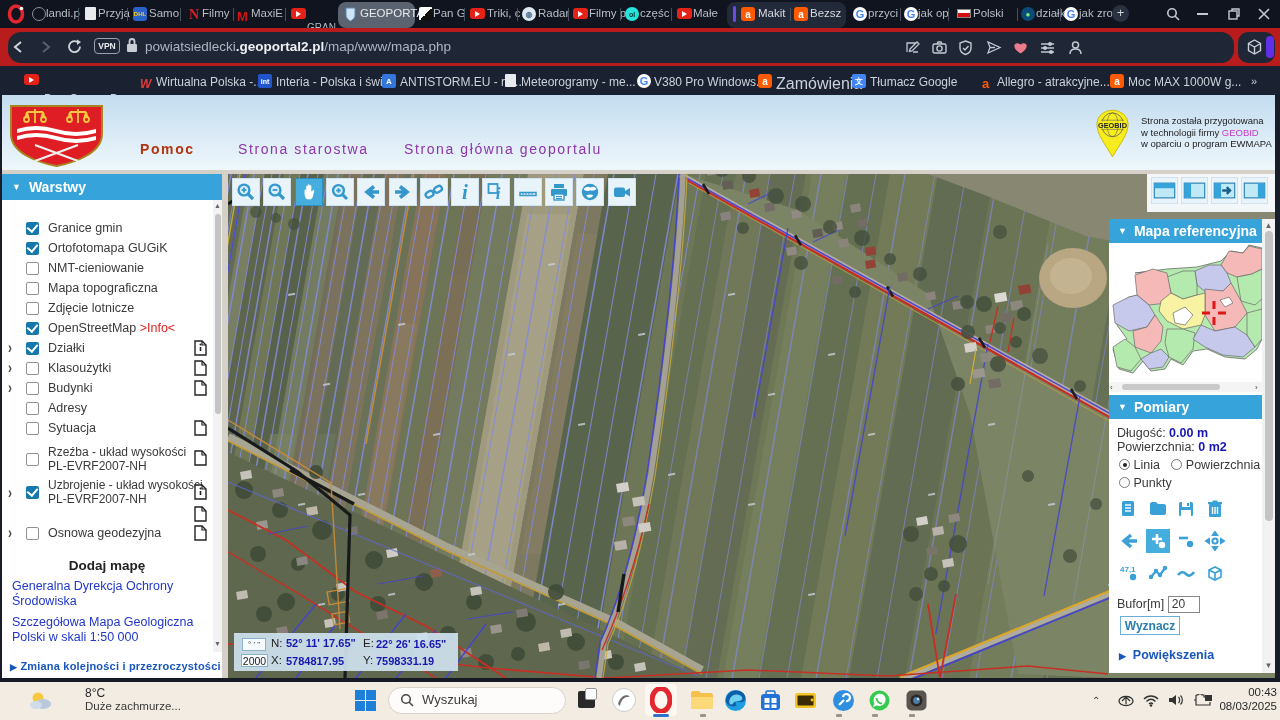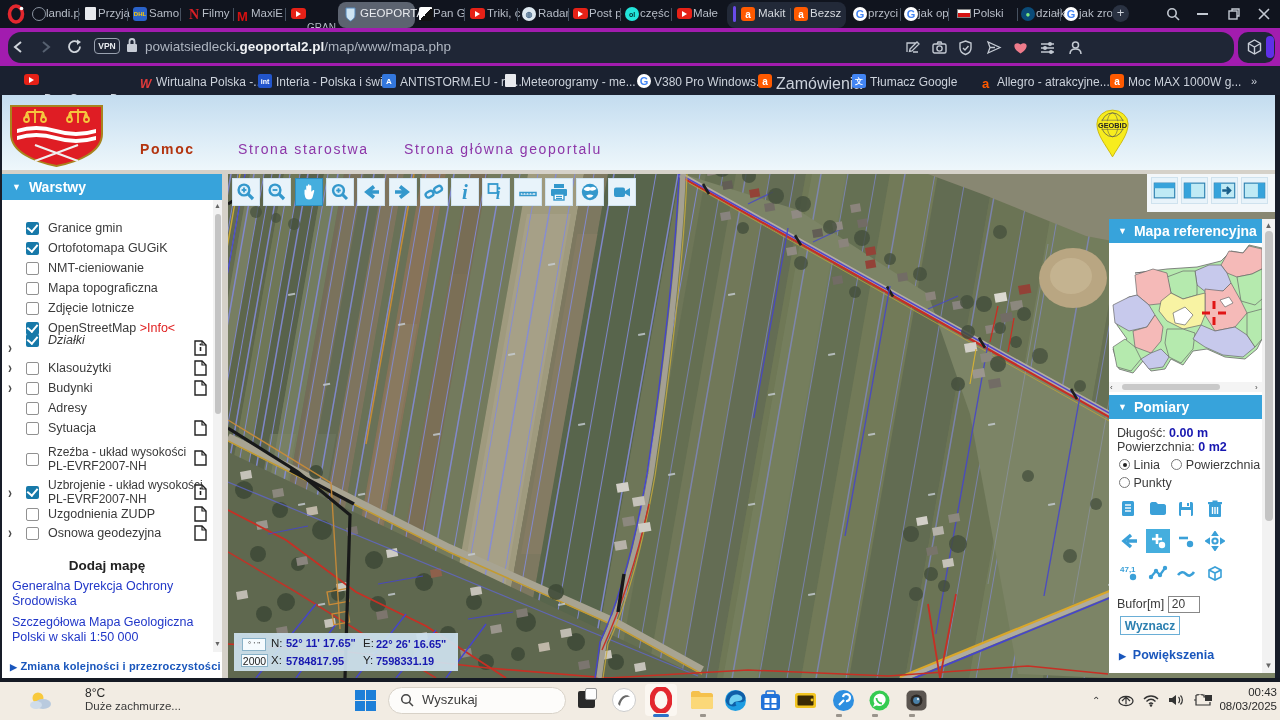--- a/index.html
+++ b/index.html
@@ -1,19 +1,19 @@
 <!DOCTYPE html>
 <html><head><meta charset="utf-8"><style>
 
 *{margin:0;padding:0;box-sizing:border-box;}
 html,body{width:1280px;height:720px;overflow:hidden;font-family:"Liberation Sans",sans-serif;background:#10141e;}
 .abs{position:absolute;}
 #tabbar{position:absolute;left:0;top:0;width:1280px;height:28px;background:#10141e;}
 .tabsep{position:absolute;top:8px;width:1px;height:13px;background:#465160;}
-#addrbar{position:absolute;left:0;top:28px;width:1280px;height:38px;background:#a21caf;}
+#addrbar{position:absolute;left:0;top:28px;width:1280px;height:38px;background:#b91c1c;}
 #urlfield{position:absolute;left:8px;top:4px;width:1226px;height:31px;background:#1f2636;border-radius:13px;}
 #sideext{position:absolute;left:1238px;top:4px;width:37px;height:31px;background:#1f2636;border-radius:10px;}
 #bookbar{position:absolute;left:0;top:66px;width:1280px;height:29px;background:#1a2130;}
 #page{position:absolute;left:0;top:95px;width:1280px;height:583px;background:#d5d1c9;}
 #pheader{position:absolute;left:0;top:0;width:1280px;height:75px;background:linear-gradient(180deg,#c3dcef 0%,#d9eaf6 50%,#eef7fb 100%);}
 #ptitle{position:absolute;left:142px;top:12px;font-family:"Liberation Serif",serif;font-style:italic;font-weight:bold;font-size:34px;color:#0d0d0d;letter-spacing:2.6px;}
 .plink{position:absolute;top:46px;font-size:14px;text-decoration:none;letter-spacing:1.6px;}
 #gtext{position:absolute;left:1141px;top:20px;font-size:9.5px;color:#1c1c1c;line-height:11.5px;white-space:nowrap;}
 #lpanel{position:absolute;left:2px;top:79px;width:220px;height:504px;background:#fff;}
 .bluehead{background:#37a3db;color:#fff;font-weight:bold;font-size:14px;display:flex;align-items:center;}
@@ -84,21 +84,21 @@
         <span style="color:#4a6a8a;font-size:8px;">◍</span>
       </div>
     </div>
     <div class="abs" style="left:538px;top:7px;font-size:11.5px;color:#b7bdc7;">Radar</div>
     <div class="tabsep" style="left:568px;"></div>
     <div class="abs" style="left:573px;top:8px;">
       <div style="width:15px;height:11px;border-radius:3px;background:#e62117;display:flex;align-items:center;justify-content:center;">
         <div style="width:0;height:0;border-left:5px solid #fff;border-top:3px solid transparent;border-bottom:3px solid transparent;"></div>
       </div>
     </div>
-    <div class="abs" style="left:589px;top:7px;font-size:11.5px;color:#b7bdc7;">Post p</div>
+    <div class="abs" style="left:589px;top:7px;font-size:11.5px;color:#b7bdc7;">Filmy p</div>
     <div class="tabsep" style="left:620px;"></div>
     <div class="abs" style="left:625px;top:7px;">
       <div style="width:14px;height:14px;border-radius:50%;background:#23e5db;display:flex;align-items:center;justify-content:center;font-size:9px;font-weight:bold;">
         <span style="color:#002f34;font-size:7px;">ol</span>
       </div>
     </div>
     <div class="abs" style="left:640px;top:7px;font-size:11.5px;color:#b7bdc7;">częśc</div>
     <div class="tabsep" style="left:671px;"></div>
     <div class="abs" style="left:677px;top:8px;">
       <div style="width:15px;height:11px;border-radius:3px;background:#e62117;display:flex;align-items:center;justify-content:center;">
@@ -603,20 +603,21 @@
       <a class="plink" style="left:238px;color:#8d36a8;">Strona starostwa</a>
       <a class="plink" style="left:404px;color:#8d36a8;">Strona główna geoportalu</a>
       <svg class="abs" style="left:1096px;top:14px;" width="33" height="49" viewBox="0 0 36 53">
 <path d="M18 52 C10 38 1 28 1 16 A17 15 0 0 1 35 16 C35 28 26 38 18 52 Z" fill="#f7ec1e" stroke="#c9b50a" stroke-width="1"></path>
 <ellipse cx="18" cy="17" rx="12" ry="13" fill="none" stroke="#555" stroke-width="0.8"></ellipse>
 <ellipse cx="18" cy="17" rx="6" ry="13" fill="none" stroke="#555" stroke-width="0.6"></ellipse>
 <path d="M6 12 L30 12 M5 17 L31 17 M6 22 L30 22" stroke="#555" stroke-width="0.6"></path>
 <rect x="4" y="13" width="28" height="8" fill="#f7ec1e" opacity="0.85"></rect>
 <text x="18" y="20.5" text-anchor="middle" font-size="8" font-weight="bold" fill="#222">GEOBID</text>
 </svg>
+      <div id="gtext">Strona została przygotowana<br>w technologii firmy <span style="color:#c73bc7;">GEOBID</span><br>w oparciu o program EWMAPA</div>
     </div>
     <div id="lpanel">
       <div class="bluehead" style="position:absolute;left:0;top:0;width:220px;height:26px;"><span style="font-size:9px;margin:0 8px 0 10px;">▼</span>Warstwy</div>
       <div class="lrow" style="top:44px;height:20px;">
         <div style="width:24px;flex:0 0 24px;"></div>
         <div class="cbc"></div>
         <div>Granice gmin</div>
       </div>
       <div class="lrow" style="top:64px;height:20px;">
         <div style="width:24px;flex:0 0 24px;"></div>
@@ -636,21 +637,21 @@
       <div class="lrow" style="top:124px;height:20px;">
         <div style="width:24px;flex:0 0 24px;"></div>
         <div class="cb"></div>
         <div>Zdjęcie lotnicze</div>
       </div>
       <div class="lrow" style="top:144px;height:20px;">
         <div style="width:24px;flex:0 0 24px;"></div>
         <div class="cbc"></div>
         <div>OpenStreetMap <span style="color:#e02020;">&gt;Info&lt;</span></div>
       </div>
-      <div class="lrow" style="top:156px;height:20px;font-style:italic;">
+      <div class="lrow" style="top:164px;height:20px;">
         <div style="width:24px;flex:0 0 24px;"></div>
         <div class="cbc"></div>
         <div>Działki</div>
       </div>
       <div class="exp" style="top:167px;">›</div>
       <svg class="abs" style="left:192px;top:166px;" width="13" height="16" viewBox="0 0 13 16">
         <path d="M1 1 L8 1 L12 5 L12 15 L1 15 Z" fill="#fff" stroke="#222" stroke-width="1.4"></path>
         <path d="M8 1 L8 5 L12 5" fill="none" stroke="#222" stroke-width="1.2"></path>
         <line x1="6.5" y1="7" x2="6.5" y2="11" stroke="#222" stroke-width="1.6"></line>
         <circle cx="6.5" cy="4.5" r="1" fill="#222"></circle>
@@ -703,25 +704,20 @@
         <div class="cbc"></div>
         <div style="font-size:12px;line-height:14.5px;">Uzbrojenie - układ wysokości<br>PL-EVRF2007-NH</div>
       </div>
       <div class="exp" style="top:312px;">›</div>
       <svg class="abs" style="left:192px;top:310px;" width="13" height="16" viewBox="0 0 13 16">
         <path d="M1 1 L8 1 L12 5 L12 15 L1 15 Z" fill="#fff" stroke="#222" stroke-width="1.4"></path>
         <path d="M8 1 L8 5 L12 5" fill="none" stroke="#222" stroke-width="1.2"></path>
         <line x1="6.5" y1="7" x2="6.5" y2="11" stroke="#222" stroke-width="1.6"></line>
         <circle cx="6.5" cy="4.5" r="1" fill="#222"></circle>
       </svg>
-      <div class="lrow" style="top:330px;height:20px;">
-        <div style="width:24px;flex:0 0 24px;"></div>
-        <div class="cb"></div>
-        <div>Uzgodnienia ZUDP</div>
-      </div>
       <svg class="abs" style="left:192px;top:332px;" width="13" height="16" viewBox="0 0 13 16">
         <path d="M1 1 L8 1 L12 5 L12 15 L1 15 Z" fill="#fff" stroke="#222" stroke-width="1.4"></path>
         <path d="M8 1 L8 5 L12 5" fill="none" stroke="#222" stroke-width="1.2"></path>
       </svg>
       <div class="lrow" style="top:349px;height:20px;">
         <div style="width:24px;flex:0 0 24px;"></div>
         <div class="cb"></div>
         <div>Osnowa geodezyjna</div>
       </div>
       <div class="exp" style="top:352px;">›</div>

